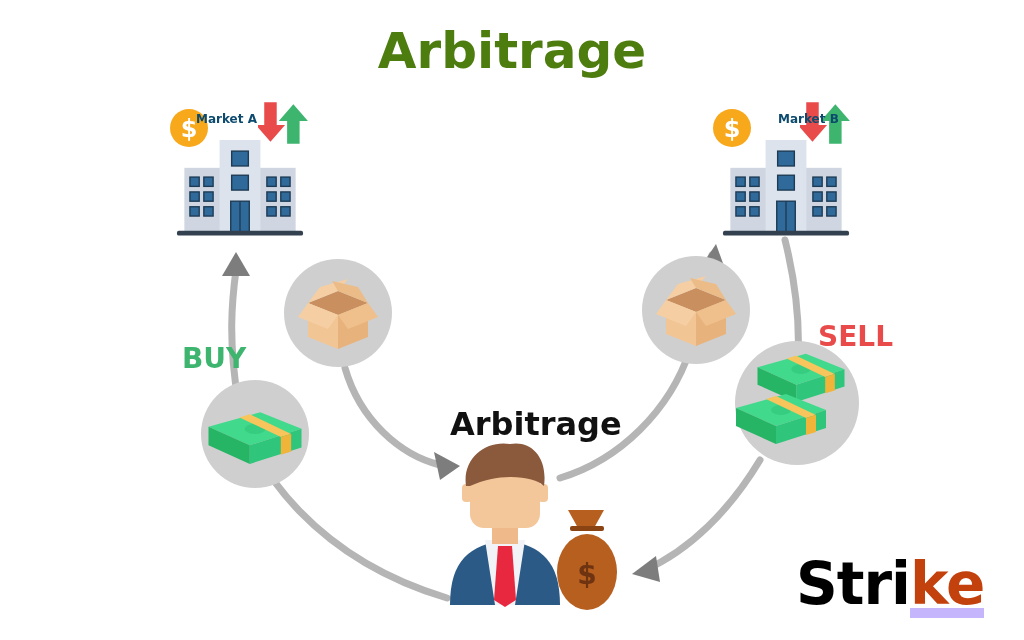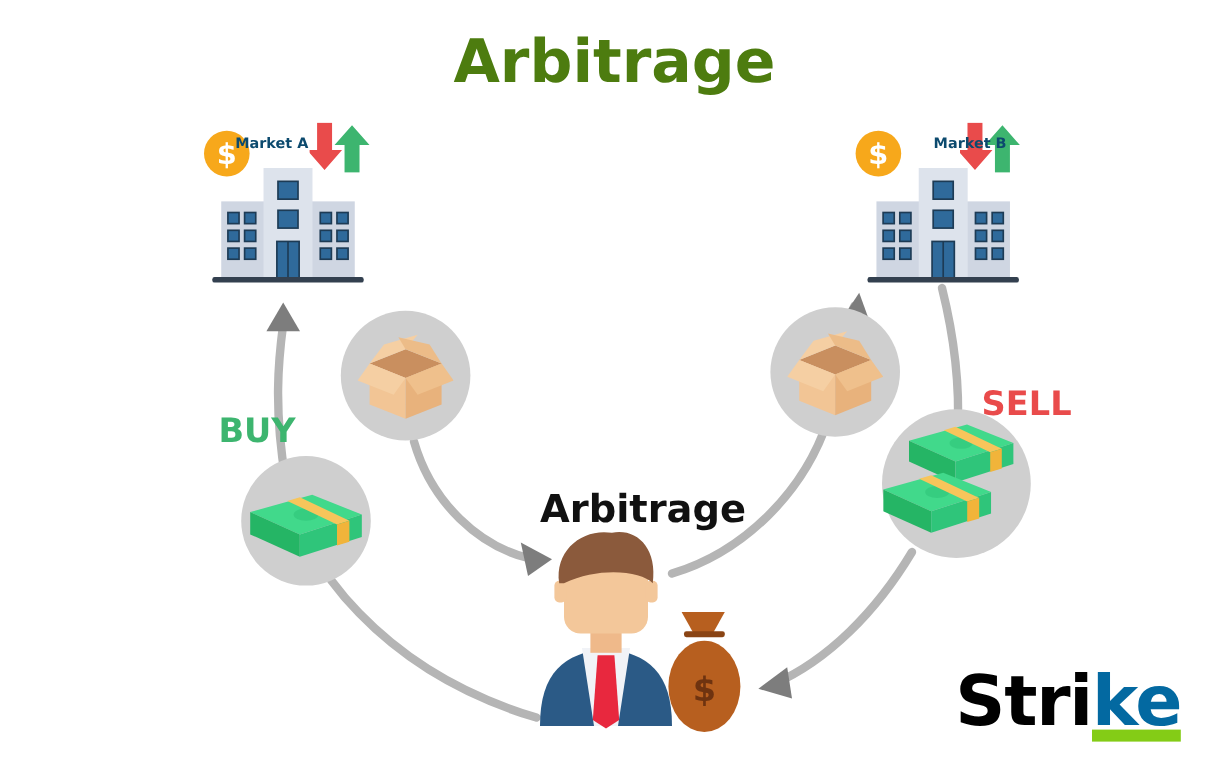--- a/index.html
+++ b/index.html
@@ -122,14 +122,14 @@
   </g>
 </svg>
 
 <div class="abs title">Arbitrage</div>
 <div class="abs mlabel" style="left:196px;top:76px;">Market A</div>
 <div class="abs mlabel" style="left:778px;top:76px;">Market B</div>
 <div class="abs buy" style="left:146px;top:342px;">BUY</div>
 <div class="abs sell" style="left:818px;top:296px;margin-top:24px;">SELL</div>
 <div class="abs investor" style="left:450px;top:405px;">Arbitrage</div>
 <div class="abs brand" style="left:796px;top:550px;">
-  <span>Stri</span><span style="color:#0369a1;border-bottom:10px solid #84cc16;line-height:48px;display:inline-block;">ke</span>
+  <span>Stri</span><span style="color:#c2410c;border-bottom:10px solid #c4b5fd;line-height:48px;display:inline-block;">ke</span>
 </div>
 
 </body></html>

